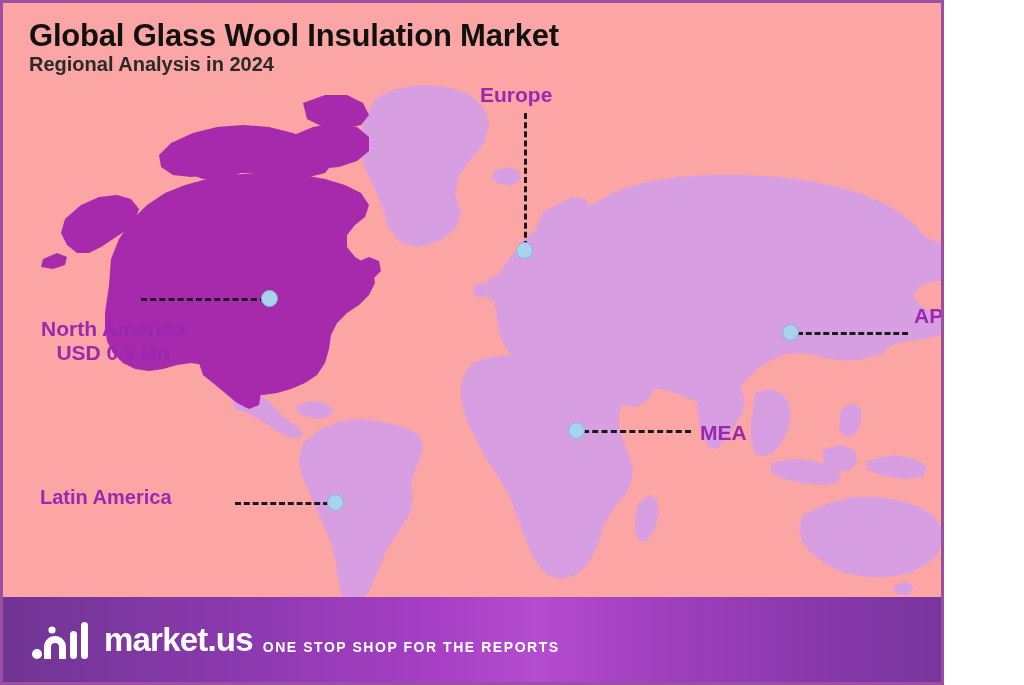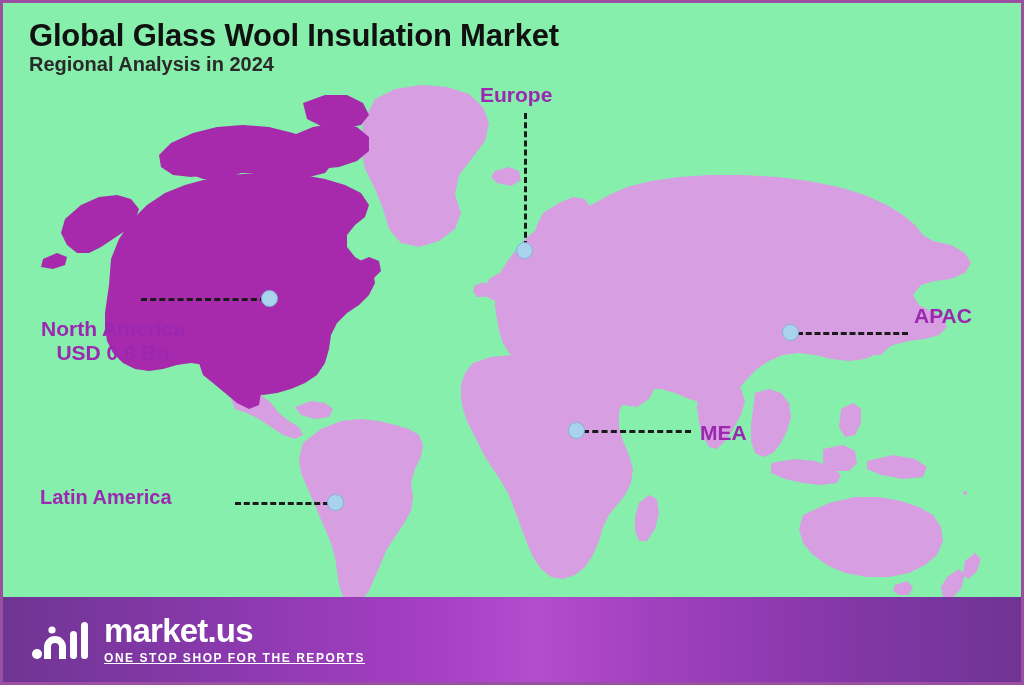--- a/index.html
+++ b/index.html
@@ -1,22 +1,22 @@
 <!DOCTYPE html>
 <html><head>
 <meta charset="utf-8">
 <style>
   html,body{margin:0;padding:0;background:#ffffff;}
   body{
     width:1024px;height:685px;overflow:hidden;
     font-family:"Liberation Sans", sans-serif;
   }
   #card{
-    position:relative;width:1024px;height:685px;box-sizing:border-box;
-    background:#86efac;border:3px solid #9b4fa0;overflow:hidden;
+    position:relative;width:944px;height:685px;box-sizing:border-box;
+    background:#fca5a5;border:3px solid #9b4fa0;overflow:hidden;
   }
 
   
   #header{position:absolute;left:26px;top:16px;z-index:40;}
   #title{
     font-size:31px;font-weight:bold;color:#111111;letter-spacing:-0.2px;
     line-height:1.1;white-space:nowrap;
   }
   #subtitle{
     font-size:20px;font-weight:bold;color:#2a2a2a;
@@ -54,28 +54,28 @@
     background:linear-gradient(90deg,#6f3593 0%,#8a39ad 22%,#a63fc4 42%,#b44cce 52%,#a040bd 64%,#8437a8 82%,#6e3493 100%);
     display:flex;align-items:center;justify-content:space-between;
     box-sizing:border-box;padding:0 22px 0 28px;
   }
   #banner-text{color:#ffffff;font-size:20.5px;font-weight:bold;line-height:1.35;}
   #banner-text div{white-space:nowrap;}
 
   
   #logo{display:flex;align-items:center;gap:11px;}
   #logo-mark{width:62px;height:46px;flex:none;}
-  #logo-text{display:flex;flex-direction:column;justify-content:center;}
+  #logo-text{display:flex;flex-direction:row;justify-content:center;gap:10px;}
   #logo-word{
     color:#ffffff;font-size:33px;font-weight:bold;line-height:1;
     letter-spacing:-0.8px;
   }
   #logo-tag{
-    color:#ffffff;font-size:12px;font-weight:bold;letter-spacing:1.55px;
-    margin-top:4px;white-space:nowrap;text-decoration:underline;
+    color:#ffffff;font-size:14px;font-weight:bold;letter-spacing:1.55px;
+    margin-top:16px;white-space:nowrap;
   }
 </style>
 </head>
 <body>
 
 <div id="card">
 
   <div id="header">
     <div id="title">Global Glass Wool Insulation Market</div>
     <div id="subtitle">Regional Analysis in 2024</div>

